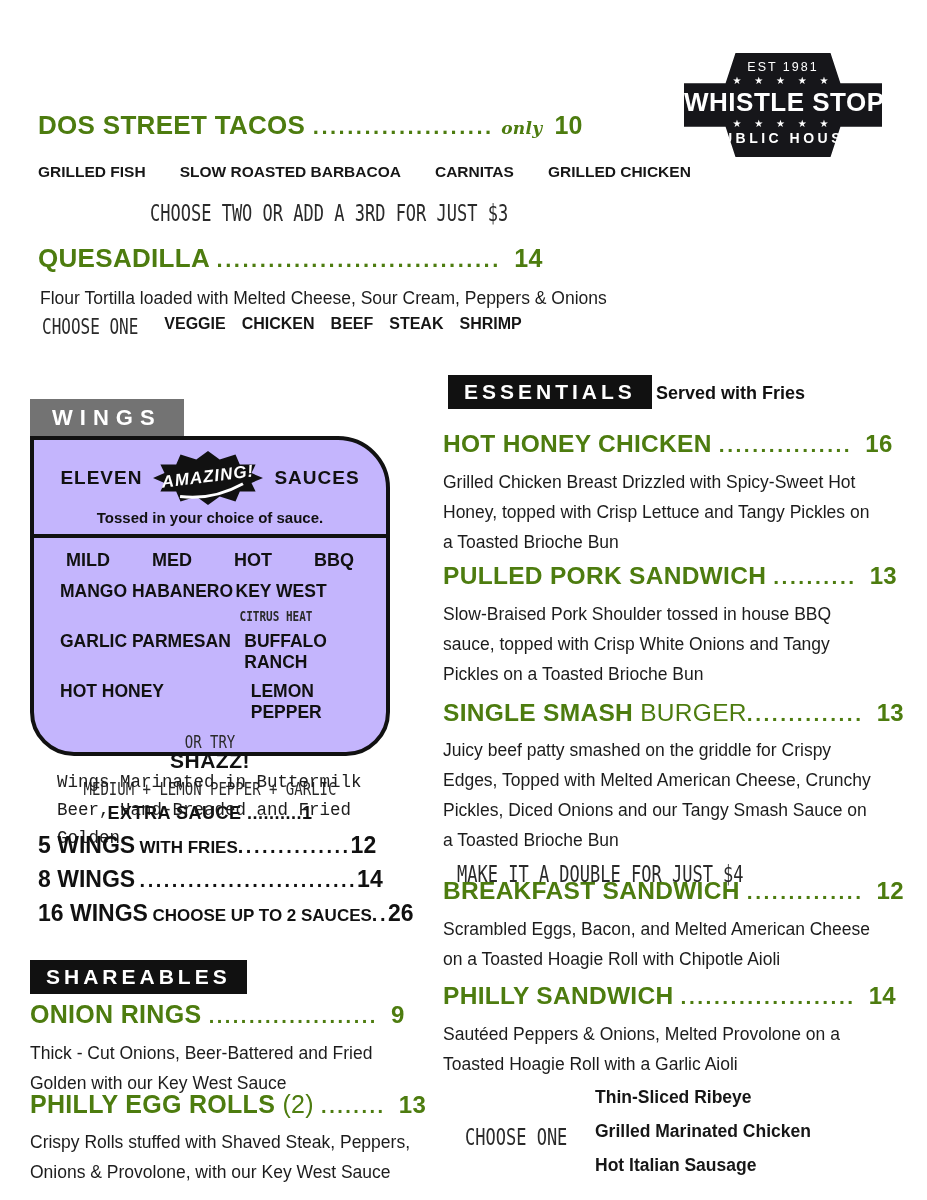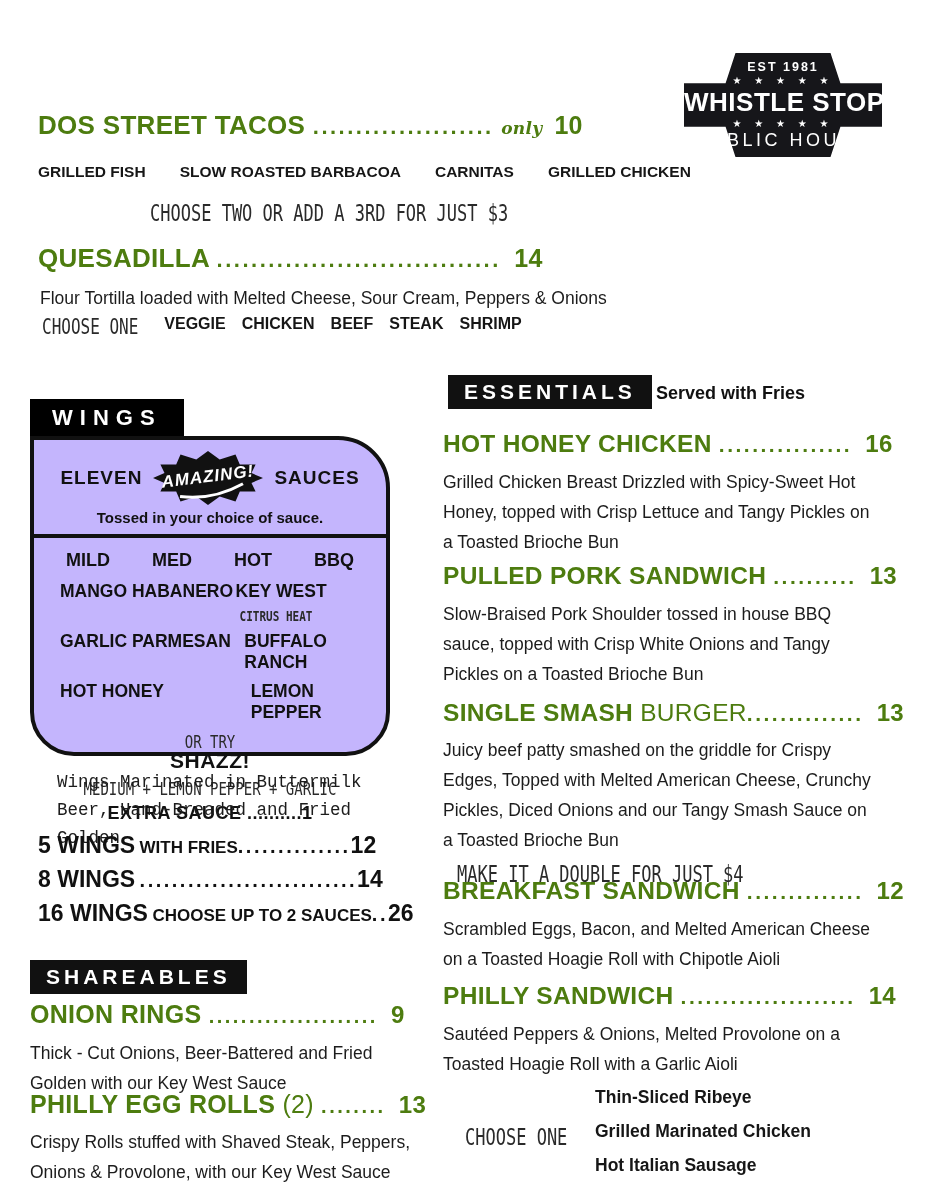--- a/index.html
+++ b/index.html
@@ -29,28 +29,28 @@
   }
   .only { font-family:"DejaVu Serif", serif; font-style:italic; font-size:17px; font-weight:bold; margin-right:6px; }
 
   
   .logo { width:198px; height:104px; }
   .logo-shape {
     position:absolute; inset:0; background:#16161a;
     clip-path:polygon(26% 0,74% 0,79% 29%,100% 29%,100% 71%,79% 71%,74% 100%,26% 100%,21% 71%,0 71%,0 29%,21% 29%);
   }
   .logo-text { position:absolute; inset:0; color:#fff; text-align:center; }
-  .logo-est { font-size:12.5px; font-weight:bold; letter-spacing:2px; margin-top:7px; }
+  .logo-est { font-size:12.5px; font-weight:normal; letter-spacing:2px; margin-top:7px; }
   .logo-stars { font-size:10px; letter-spacing:5px; line-height:13px; }
   .logo-name { font-size:26px; font-weight:bold; letter-spacing:0.5px; line-height:30px; white-space:nowrap; }
-  .logo-sub { font-size:18px; font-weight:normal; letter-spacing:3.5px; }
+  .logo-sub { font-size:14px; font-weight:bold; letter-spacing:3.5px; }
 
   
   .wings-tab {
-    background:#000000; color:#fff; font-weight:bold; font-size:22px;
+    background:#737373; color:#fff; font-weight:bold; font-size:22px;
     letter-spacing:7px; padding:6px 22px; display:inline-block;
   }
   .wings-box {
     width:360px; height:320px; border:4px solid #111;
     border-radius:0 52px 44px 44px; background:#c4b5fd;
   }
   .wings-head { text-align:center; border-bottom:4px solid #111; padding:10px 6px 8px 6px; }
   .wings-head-row { display:flex; align-items:center; justify-content:center; gap:10px; font-weight:bold; font-size:19px; letter-spacing:1px; }
   .wings-tagline { font-weight:bold; font-size:15px; margin-top:3px; }
   .sauce-row1 { display:flex; justify-content:center; gap:42px; font-weight:bold; font-size:18px; margin-top:12px; }

